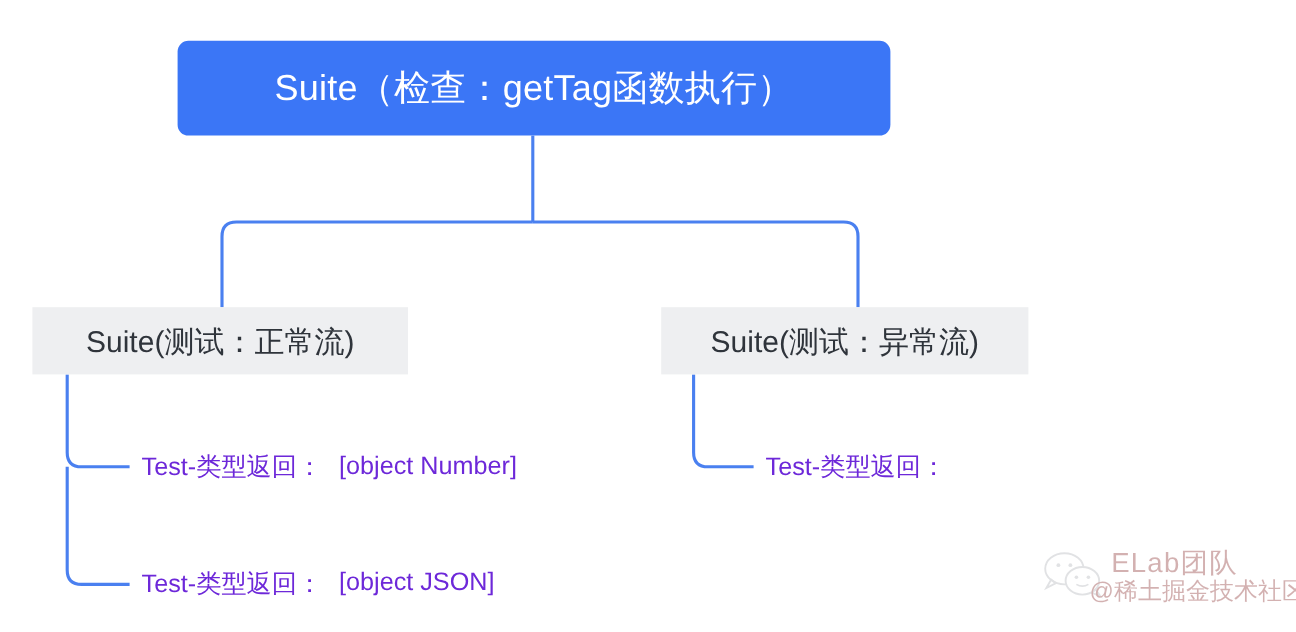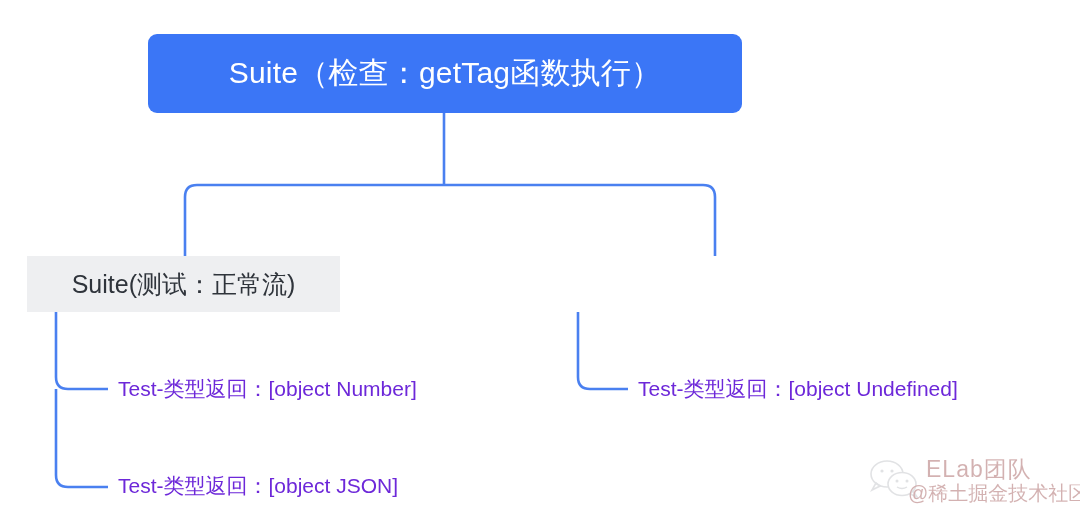--- a/index.html
+++ b/index.html
@@ -75,20 +75,21 @@
   
   .leaf {
     position: absolute;
     display: flex;
     align-items: center;
     white-space: nowrap;
     color: #6d28d9;
     font-size: 21px;
   }
   .leaf .leaf-value {
+    margin-left: 14px;
   }
   #leaf-number   { left: 118px; top: 375px; }
   #leaf-json     { left: 118px; top: 472px; }
   #leaf-undefined{ left: 638px; top: 375px; }
 
   
   #watermark {
     position: absolute;
     left: 866px;
     top: 456px;
@@ -143,34 +144,36 @@
   </svg>
 
   <div class="node node-root">
     <span class="node-label">Suite（检查：getTag函数执行）</span>
   </div>
 
   <div class="node node-branch" id="node-normal-flow">
     <span class="node-label">Suite(测试：正常流)</span>
   </div>
 
+  <div class="node node-branch" id="node-abnormal-flow">
+    <span class="node-label">Suite(测试：异常流)</span>
+  </div>
 
   <div class="leaf" id="leaf-number">
     <span class="leaf-title">Test-类型返回：</span>
     <span class="leaf-value">[object Number]</span>
   </div>
 
   <div class="leaf" id="leaf-json">
     <span class="leaf-title">Test-类型返回：</span>
     <span class="leaf-value">[object JSON]</span>
   </div>
 
   <div class="leaf" id="leaf-undefined">
     <span class="leaf-title">Test-类型返回：</span>
-    <span class="leaf-value">[object Undefined]</span>
   </div>
 
   <div id="watermark">
     <svg class="wm-logo" viewBox="0 0 56 42" fill="none">
       <ellipse cx="21" cy="16" rx="16" ry="13" stroke="#a9acb2" stroke-width="1.6" fill="none"></ellipse>
       <path d="M10,25 L6,32 L14,28 Z" stroke="#a9acb2" stroke-width="1.6" fill="none"></path>
       <circle cx="16" cy="13" r="1.6" fill="#a9acb2"></circle>
       <circle cx="26" cy="13" r="1.6" fill="#a9acb2"></circle>
       <ellipse cx="36" cy="26" rx="14" ry="11.5" stroke="#a9acb2" stroke-width="1.6" fill="#ffffff"></ellipse>
       <path d="M47,33 L51,39 L44,36 Z" stroke="#a9acb2" stroke-width="1.6" fill="#ffffff"></path>

